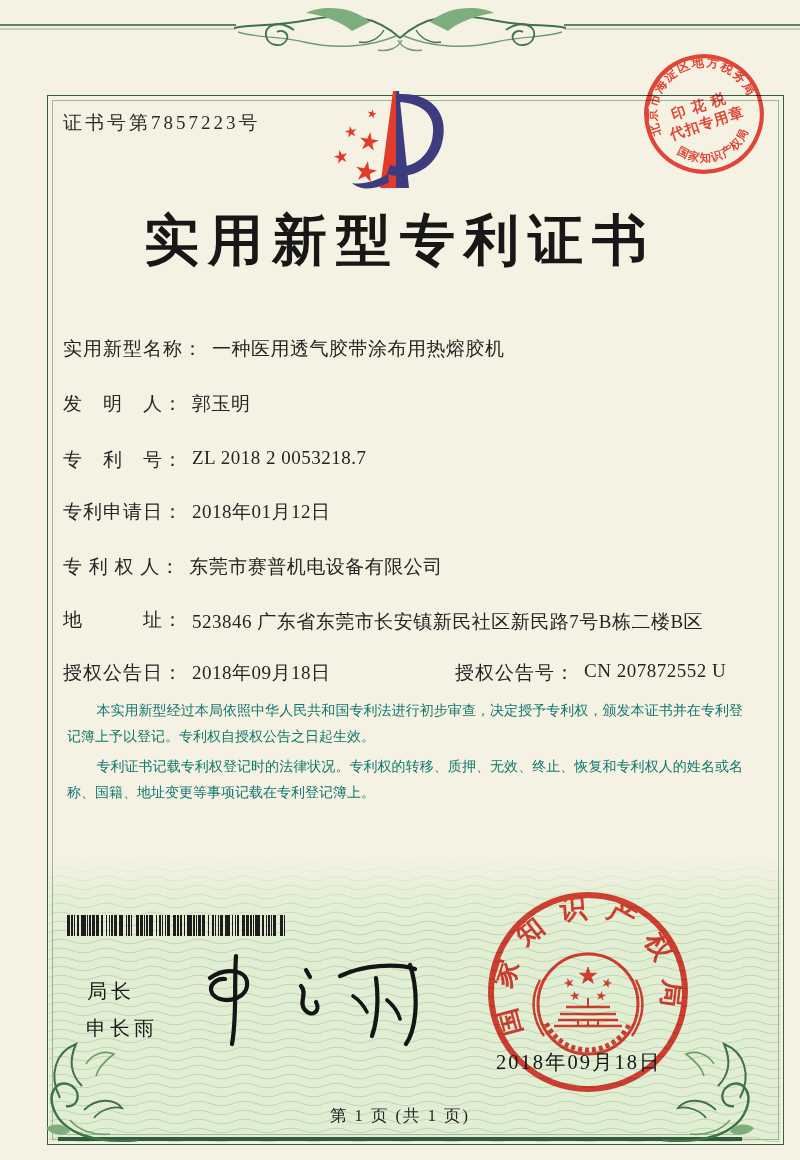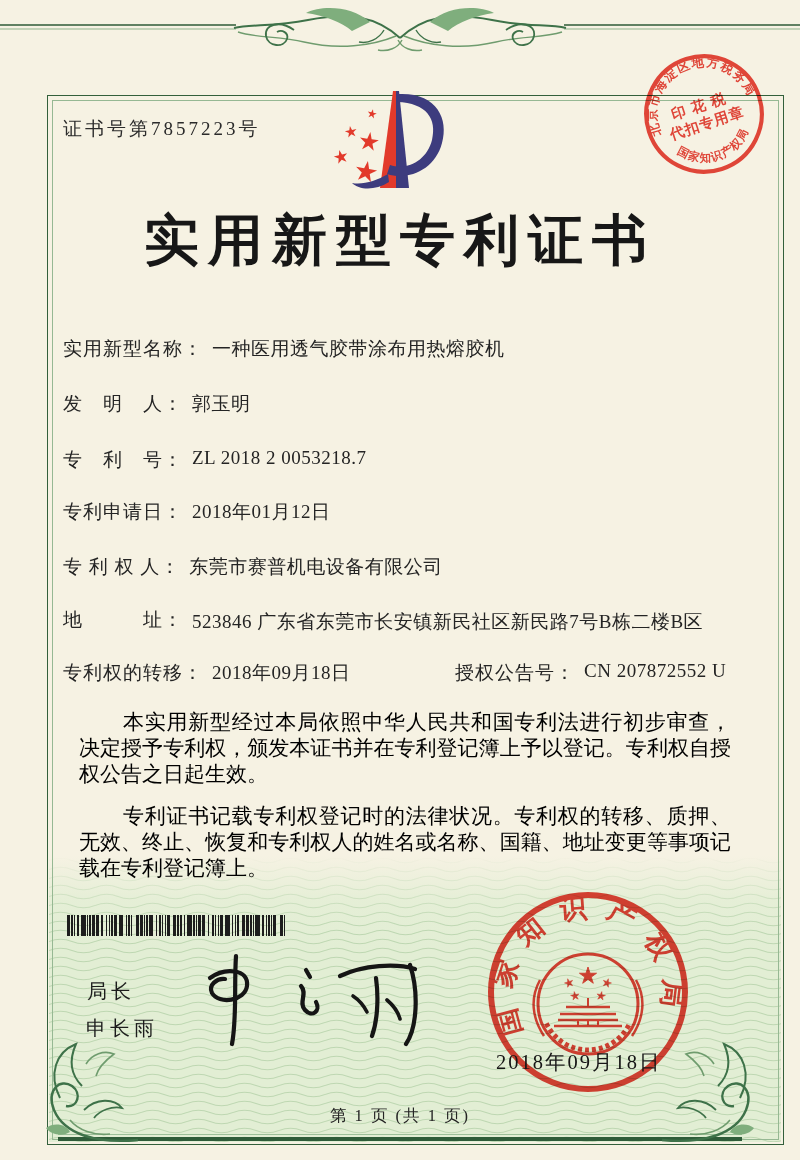--- a/index.html
+++ b/index.html
@@ -25,21 +25,21 @@
   .corner-ornament{position:absolute;width:118px;height:108px;}
   .corner-left{left:26px;top:1040px;}
   .corner-right{left:656px;top:1040px;transform:scaleX(-1);}
 
   
   .band{position:absolute;left:49px;top:856px;width:732px;height:286px;
     background:linear-gradient(180deg, rgba(226,238,212,0) 0, rgba(226,238,212,.85) 45px, #e2eed4 95px);}
   .band svg{position:absolute;left:0;top:0;width:100%;height:100%;}
 
   
-  .cert-number{position:absolute;left:63px;top:116px;font-size:19px;letter-spacing:3px;color:#2b2b2b;}
+  .cert-number{position:absolute;left:63px;top:110px;font-size:19px;letter-spacing:3px;color:#2b2b2b;}
   .logo{position:absolute;left:330px;top:82px;width:150px;height:130px;}
   .title{position:absolute;left:0;top:204px;width:800px;text-align:center;
     font-size:55px;font-weight:bold;letter-spacing:9px;color:#171717;}
 
   
   .tax-stamp{position:absolute;left:638px;top:48px;width:132px;height:132px;
     transform:rotate(-18deg);opacity:.92;mix-blend-mode:multiply;}
   .tax-stamp text{fill:#e6392e;font-weight:bold;}
   .office-seal{position:absolute;left:482px;top:886px;width:212px;height:212px;
     opacity:.95;mix-blend-mode:multiply;}
@@ -48,22 +48,22 @@
 
   
   .field-row{position:absolute;left:63px;width:690px;font-size:19px;color:#242424;display:flex;}
   .flabel{white-space:pre;letter-spacing:1px;}
   .fvalue{margin-left:9px;letter-spacing:.5px;}
   .addr .fvalue{width:530px;line-height:29px;}
   .grant-row .half2{position:absolute;left:392px;display:flex;}
 
   
   .paras{position:absolute;left:63px;top:694px;width:684px;}
-  .paras p{margin:16px;font-size:21px;line-height:25.9px;text-indent:2.1em;
-    text-align:justify;color:#000000;}
+  .paras p{margin:4px;font-size:14px;line-height:25.9px;text-indent:2.1em;
+    text-align:justify;color:#0f766e;}
 
   
   .barcode{position:absolute;left:67px;top:915px;width:224px;height:21px;display:flex;align-items:stretch;}
   .barcode i{display:block;height:100%;background:#1d1d1d;}
 
   
   .sig-title{position:absolute;left:87px;top:978px;font-size:20px;letter-spacing:4px;color:#1c1c1c;}
   .sig-name{position:absolute;left:86px;top:1015px;font-size:20px;letter-spacing:4px;color:#1c1c1c;}
   .sig-script{position:absolute;left:180px;top:940px;width:255px;height:118px;z-index:7;}
 
@@ -190,21 +190,21 @@
   </div>
   <div class="field-row" style="top:554px">
     <span class="flabel">专 利 权 人：</span>
     <span class="fvalue">东莞市赛普机电设备有限公司</span>
   </div>
   <div class="field-row addr" style="top:607px">
     <span class="flabel">地　　　址：</span>
     <span class="fvalue">523846 广东省东莞市长安镇新民社区新民路7号B栋二楼B区</span>
   </div>
   <div class="field-row grant-row" style="top:660px">
-    <span class="flabel">专利权的转移：</span>
+    <span class="flabel">授权公告日：</span>
     <span class="fvalue">2018年09月18日</span>
     <span class="half2">
       <span class="flabel">授权公告号：</span>
       <span class="fvalue">CN 207872552 U</span>
     </span>
   </div>
 
   <div class="paras">
     <p>本实用新型经过本局依照中华人民共和国专利法进行初步审查，决定授予专利权，颁发本证书并在专利登记簿上予以登记。专利权自授权公告之日起生效。</p>
     <p>专利证书记载专利权登记时的法律状况。专利权的转移、质押、无效、终止、恢复和专利权人的姓名或名称、国籍、地址变更等事项记载在专利登记簿上。</p>

